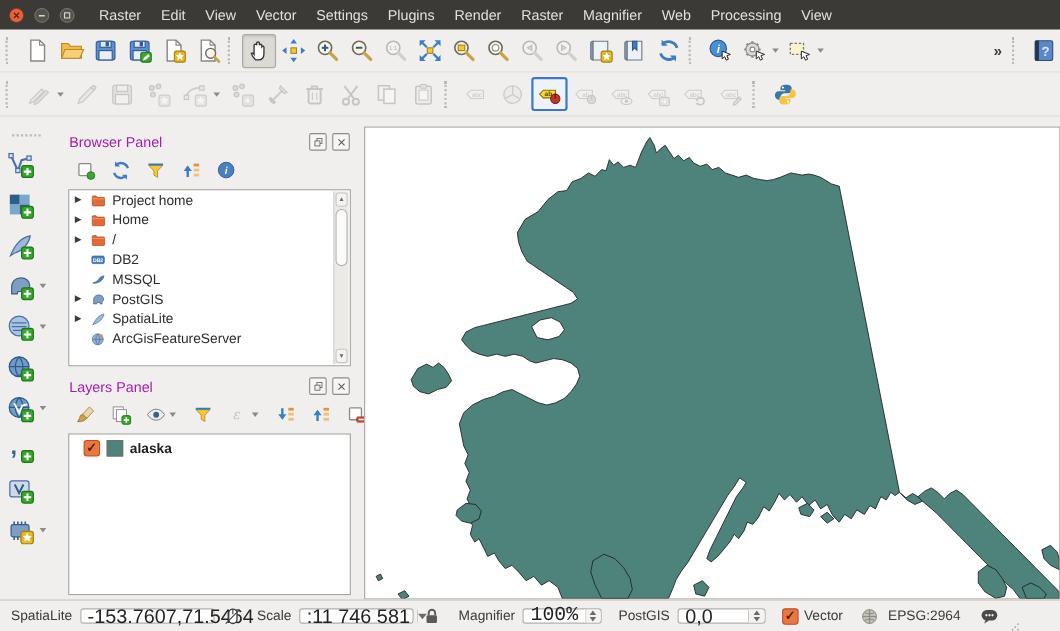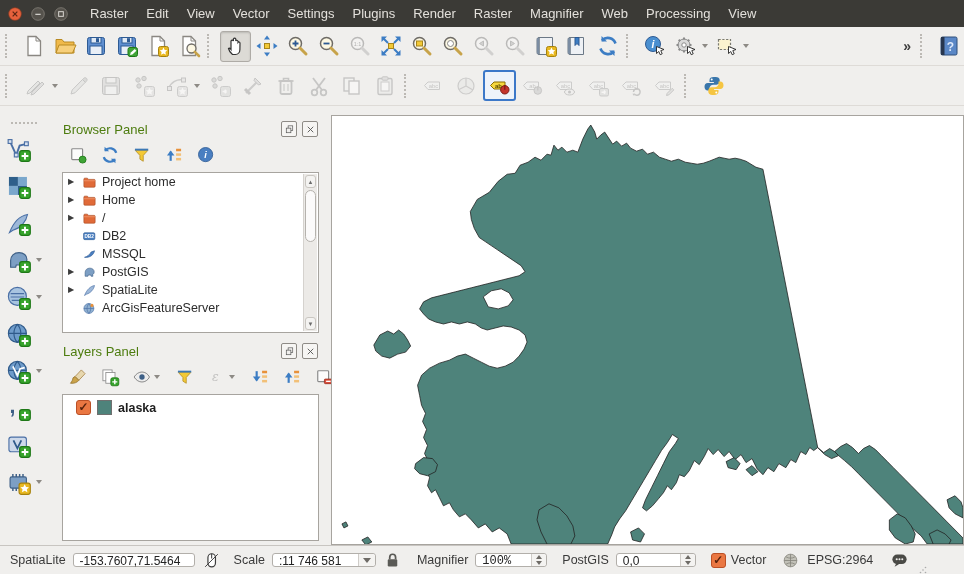--- a/index.html
+++ b/index.html
@@ -32,21 +32,21 @@
 
   
   .left-dock { position:absolute; left:0; top:106px; width:60px; bottom:29px; display:flex;
                flex-direction:column; align-items:flex-start; padding:16px 0 0 5px; gap:9px; }
   .ld-item { display:flex; align-items:center; gap:3px; height:28px; }
   .ld-item svg { width:27px; height:27px; }
   .ld-handle { width:26px; border-top:2px dotted #bcb9b4; margin:0 0 2px 6px; }
 
   
   .panels { position:absolute; left:60px; top:106px; width:262px; bottom:29px; }
-  .panel-title { display:flex; align-items:center; font-size:13px; color:#4d7c0f; padding:3px 4px 2px 3px; }
+  .panel-title { display:flex; align-items:center; font-size:13px; color:#a21caf; padding:3px 4px 2px 3px; }
   .panel-title .t { flex:1; }
   .panel-ctl { width:16px; height:16px; border:1px solid #8e8b86; background:#f6f5f3; border-radius:2px;
                margin-left:5px; display:flex; align-items:center; justify-content:center; }
   .panel-ctl svg { width:11px; height:11px; }
   .panel-tools { display:flex; align-items:center; gap:11px; padding:5px 2px 7px 7px; }
   .panel-tools .pt-btn { width:21px; height:21px; display:flex; align-items:center; justify-content:center; }
   .panel-tools .pt-btn svg { width:20px; height:20px; }
   .pt-group { display:flex; align-items:center; gap:1px; }
   .pt-btn.disabled { opacity:.45; filter:grayscale(1); }
   .tree { background:#fff; border:1px solid #a7a49f; margin:0 3px 0 2px; overflow:hidden; position:relative; }
@@ -73,21 +73,21 @@
   .canvas { position:absolute; left:331px; top:115px; width:633px; height:430px; background:#fff;
             border:1px solid #a7a49f; }
   .canvas svg { display:block; width:100%; height:100%; }
 
   
   .statusbar { position:absolute; left:0; right:0; bottom:0; height:29px; background:#f0efed;
                border-top:1px solid #c8c5c1; display:flex; align-items:center; padding:0 6px 0 10px;
                gap:7px; font-size:12.5px; color:#3a3a3a; white-space:nowrap; }
   .sb-label { flex:none; }
   .sb-field { height:14px; background:#fff; border:1px solid #b2afaa; border-radius:3px; display:flex;
-              font-size:12px; color:#222; }
+              align-items:center; font-size:18px; color:#222; }
   .sb-field .val { padding:0 6px; flex:1; }
   .combo-caret { height:100%; width:17px; border-left:1px solid #cfccc8; display:flex; align-items:center;
                  justify-content:center; background:#f4f3f1; border-radius:0 3px 3px 0; }
   .combo-caret i { width:0; height:0; border-left:4px solid transparent; border-right:4px solid transparent;
                    border-top:5px solid #6e6b66; }
   .spin { height:100%; width:15px; border-left:1px solid #cfccc8; display:flex; flex-direction:column;
           align-items:center; justify-content:center; gap:2px; background:#f4f3f1; border-radius:0 3px 3px 0; }
   .spin i { width:0; height:0; border-left:3px solid transparent; border-right:3px solid transparent; }
   .spin .up { border-bottom:4px solid #6e6b66; }
   .spin .dn { border-top:4px solid #6e6b66; }

